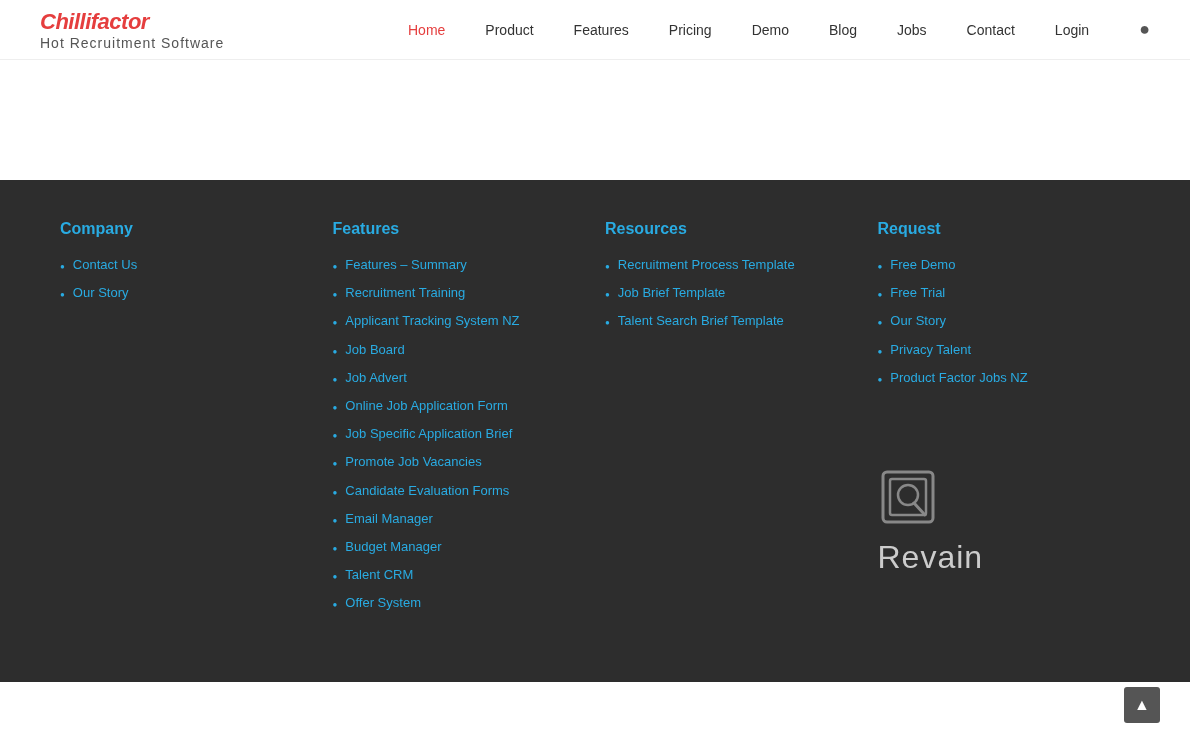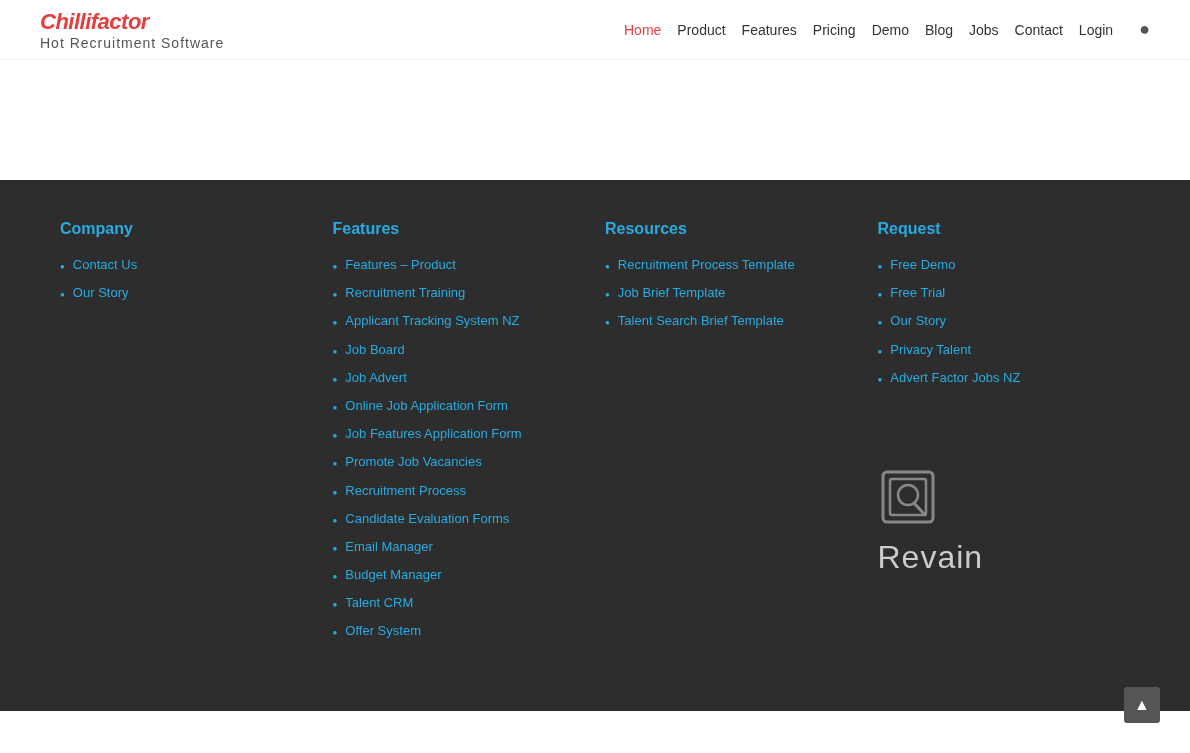--- a/index.html
+++ b/index.html
@@ -12,21 +12,21 @@
       padding: 0 40px;
       height: 60px;
       background: #fff;
       border-bottom: 1px solid #eee;
     }
     .logo-area { display: flex; margin-right: auto; }
     .logo-wrapper { display: flex; flex-direction: column; }
     .logo-brand { color: #e53e3e; font-size: 22px; font-weight: 900; font-style: italic; letter-spacing: -0.5px; }
     .logo-tagline { color: #555; font-size: 14px; letter-spacing: 1px; }
 
-    .nav-links { display: flex; align-items: center; gap: 16px; }
+    .nav-links { display: flex; align-items: center; gap: 40px; }
     .nav-link { text-decoration: none; font-size: 14px; color: #333; }
     .nav-link.active { color: #e53e3e; }
     .nav-search { margin-left: 10px; cursor: pointer; color: #555; font-size: 18px; }
 
     
     .hero { height: 120px; background: #fff; }
 
     
     .footer {
       background: #2d2d2d;
@@ -134,47 +134,44 @@
         <li>
             <a href="#">Our Story</a>
           </li>
       </ul>
     </div>
 
     <div class="footer-col">
       <div class="footer-col-title">Features</div>
       <ul class="footer-list">
         <li>
-            <a href="#">Features – Product</a>
+            <a href="#">Features – Summary</a>
           </li>
         <li>
             <a href="#">Recruitment Training</a>
           </li>
         <li>
             <a href="#">Applicant Tracking System NZ</a>
           </li>
         <li>
             <a href="#">Job Board</a>
           </li>
         <li>
             <a href="#">Job Advert</a>
           </li>
         <li>
             <a href="#">Online Job Application Form</a>
           </li>
         <li>
-            <a href="#">Job Features Application Form</a>
+            <a href="#">Job Specific Application Brief</a>
           </li>
         <li>
             <a href="#">Promote Job Vacancies</a>
           </li>
         <li>
-            <a href="#">Recruitment Process</a>
-          </li>
-        <li>
             <a href="#">Candidate Evaluation Forms</a>
           </li>
         <li>
             <a href="#">Email Manager</a>
           </li>
         <li>
             <a href="#">Budget Manager</a>
           </li>
         <li>
             <a href="#">Talent CRM</a>
@@ -209,21 +206,21 @@
         <li>
             <a href="#">Free Trial</a>
           </li>
         <li>
             <a href="#">Our Story</a>
           </li>
         <li>
             <a href="#">Privacy Talent</a>
           </li>
         <li>
-            <a href="#">Advert Factor Jobs NZ</a>
+            <a href="#">Product Factor Jobs NZ</a>
           </li>
       </ul>
 
       <div style="margin-top: 80px; display: flex; align-items: flex-start; gap: 12px; flex-direction: column;">
         <svg class="revain-icon" width="60" height="60" viewBox="0 0 60 60">
           <rect width="60" height="60" fill="none"></rect>
 
           <rect x="5" y="5" width="50" height="50" rx="4" fill="none" stroke="#888" stroke-width="3"></rect>
           <rect x="12" y="12" width="36" height="36" rx="2" fill="none" stroke="#888" stroke-width="2.5"></rect>
           <circle cx="30" cy="28" r="10" fill="none" stroke="#888" stroke-width="2.5"></circle>

